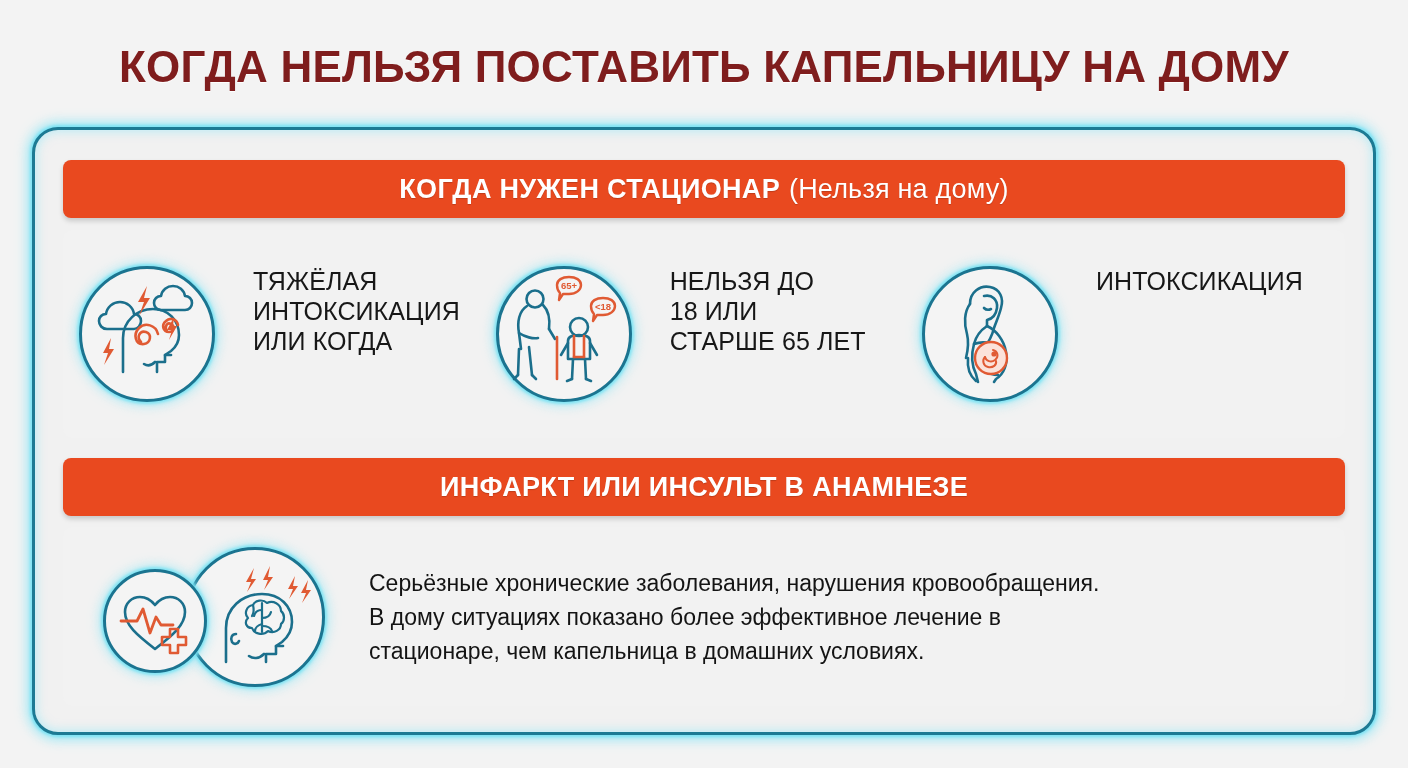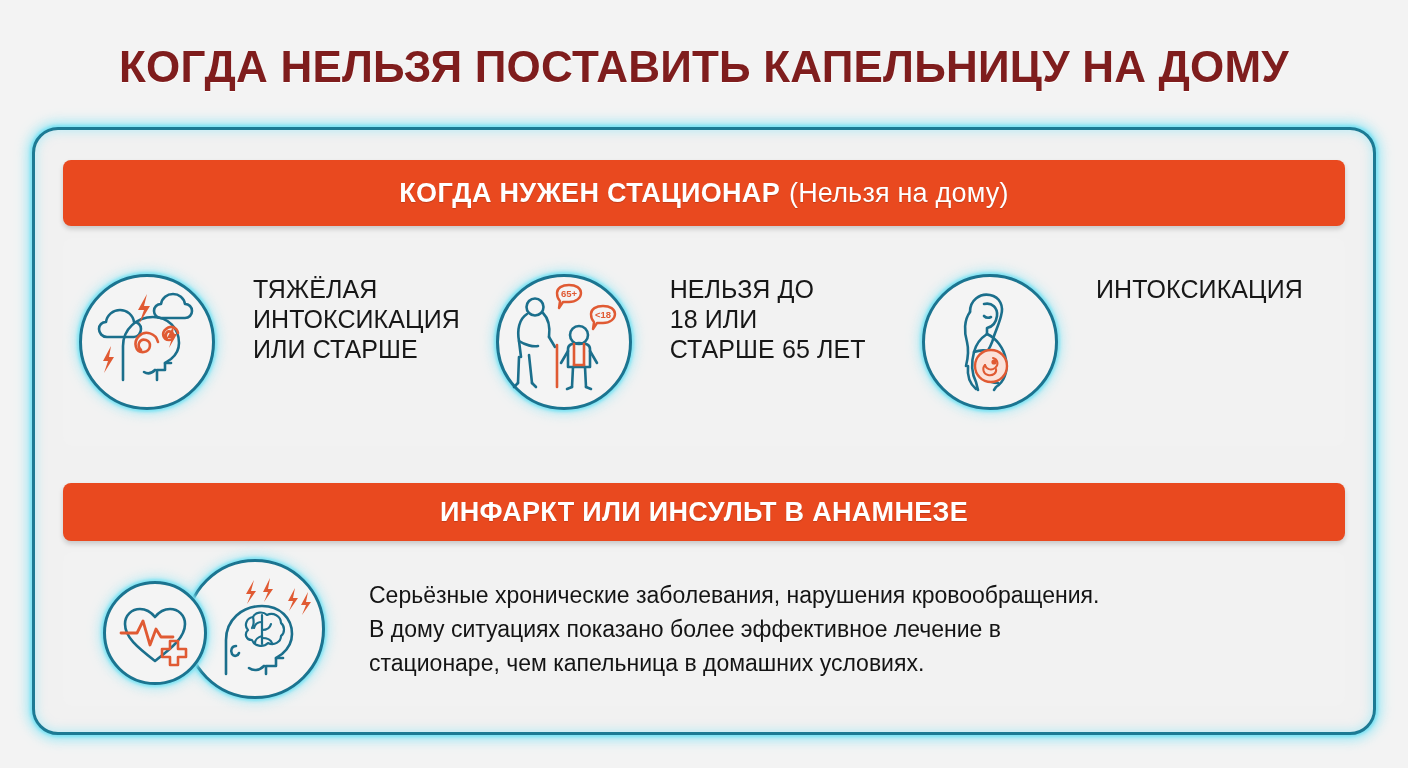--- a/index.html
+++ b/index.html
@@ -62,22 +62,22 @@
     background: #e9491f;
     border-radius: 8px;
     color: #ffffff;
     text-align: center;
     box-shadow: 0 3px 5px rgba(0,0,0,0.17);
     display: flex;
     align-items: center;
     justify-content: center;
     white-space: nowrap;
   }
-  .banner-1 { height: 66px; font-size: 27px; }
-  .banner-2 { height: 58px; font-size: 27px; margin-top: 17px; }
+  .banner-1 { height: 58px; font-size: 27px; }
+  .banner-2 { height: 58px; font-size: 27px; margin-top: 0; }
   .banner strong {
     font-weight: bold;
     letter-spacing: 0.3px;
     text-shadow: 0 1px 1px rgba(0,0,0,0.18);
   }
   .banner .soft {
     font-weight: normal;
     margin-left: 9px;
     letter-spacing: 0.2px;
     text-shadow: 0 1px 1px rgba(0,0,0,0.18);
@@ -227,21 +227,21 @@
             <g fill="#e05a33" stroke="none">
               <path d="M58 10 L49 26 L55 26 L50 40 L61 22 L55 22 Z"></path>
               <path d="M22 62 L14 77 L19 77 L15 89 L25 73 L20 73 Z"></path>
               <path d="M85 41 L78 54 L83 54 L80 64 L88 50 L84 50 Z"></path>
             </g>
           </svg>
         </div>
         <div class="item-label">
           <div>ТЯЖЁЛАЯ</div>
           <div>ИНТОКСИКАЦИЯ</div>
-          <div>ИЛИ СТАРШЕ</div>
+          <div>ИЛИ КОГДА</div>
         </div>
       </div>
 
       <div class="item item-2">
         <div class="icon-circle">
           <svg width="118" height="118" viewBox="0 0 118 118" fill="none">
             <g stroke="#1b6f8c" stroke-width="2.6" stroke-linecap="round" stroke-linejoin="round" fill="none">
 
               <circle cx="30" cy="24" r="8.5"></circle>
               <path d="M22 31 C14 36 12 47 14 58 L16 74"></path>

